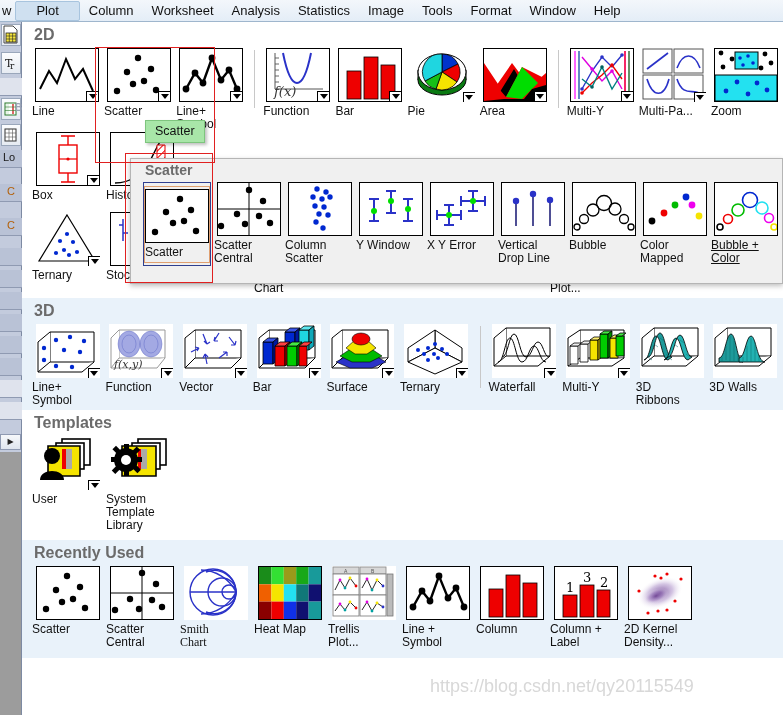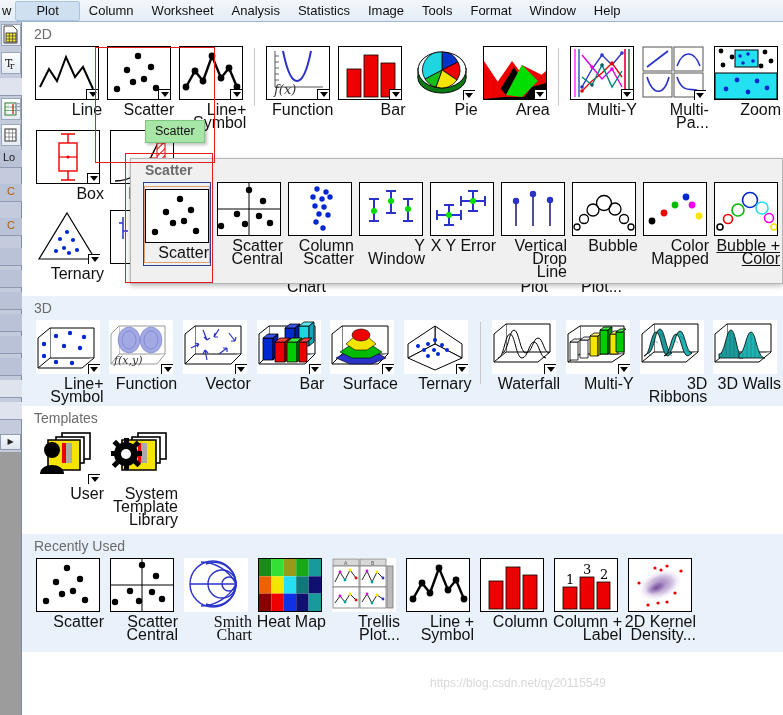--- a/index.html
+++ b/index.html
@@ -49,36 +49,36 @@
     background:linear-gradient(#f6f8fb,#dfe5ee);border:1px solid #8f9ab2;box-sizing:border-box;
     font-size:8px;text-align:center;line-height:14px;color:#222;
   }
 
   
   .gallery{
     position:absolute;left:22px;top:22px;width:761px;height:693px;
     background:#ffffff;overflow:hidden;
   }
   .sectionhdr{
-    font-size:14px;font-weight:normal;color:#6b6b6b;padding:4px 0 2px 12px;
+    font-size:16px;font-weight:bold;color:#6b6b6b;padding:4px 0 2px 12px;
   }
   .band{position:relative;}
   .band.blue{background:#e9f2fa;}
   .row{position:relative;display:flex;align-items:flex-start;padding-left:10px;}
   .item{
-    width:72px;margin-right:2px;text-align:right;position:relative;
+    width:72px;margin-right:2px;text-align:left;position:relative;
     padding-top:2px;padding-bottom:2px;
   }
   .thumb{
     width:64px;height:54px;margin:0 auto;background:#fff;
     border:1px solid #000;box-sizing:border-box;position:relative;overflow:hidden;
   }
   .thumb.noborder{border:none;}
   .caption{
-    font-size:16px;line-height:13px;color:#111;margin-top:3px;
+    font-size:12px;line-height:13px;color:#111;margin-top:3px;
     word-wrap:break-word;
   }
   .arrow{
     position:absolute;right:-1px;bottom:-1px;width:13px;height:11px;
     background:#fff;border:1px solid #000;box-sizing:border-box;
     display:flex;align-items:center;justify-content:center;z-index:4;
   }
   .arrow:after{
     content:"";border-left:4px solid transparent;border-right:4px solid transparent;
     border-top:5px solid #000;display:block;
@@ -112,21 +112,21 @@
   }
 
   
   .annot{position:absolute;border:1px solid #e02020;box-sizing:border-box;z-index:70;pointer-events:none;}
   #annot-top{left:95px;top:47px;width:120px;height:116px;}
   #annot-fly{left:125px;top:153px;width:88px;height:130px;}
 
   
   .watermark{
     position:absolute;left:430px;top:676px;z-index:80;
-    font-size:12px;color:#d8d8d8;font-family:"Liberation Sans",sans-serif;
+    font-size:18px;color:#d8d8d8;font-family:"Liberation Sans",sans-serif;
     white-space:nowrap;pointer-events:none;
   }
 
   
   svg{display:block;}
 </style>
 </head>
 <body>
 
 <div id="app">

